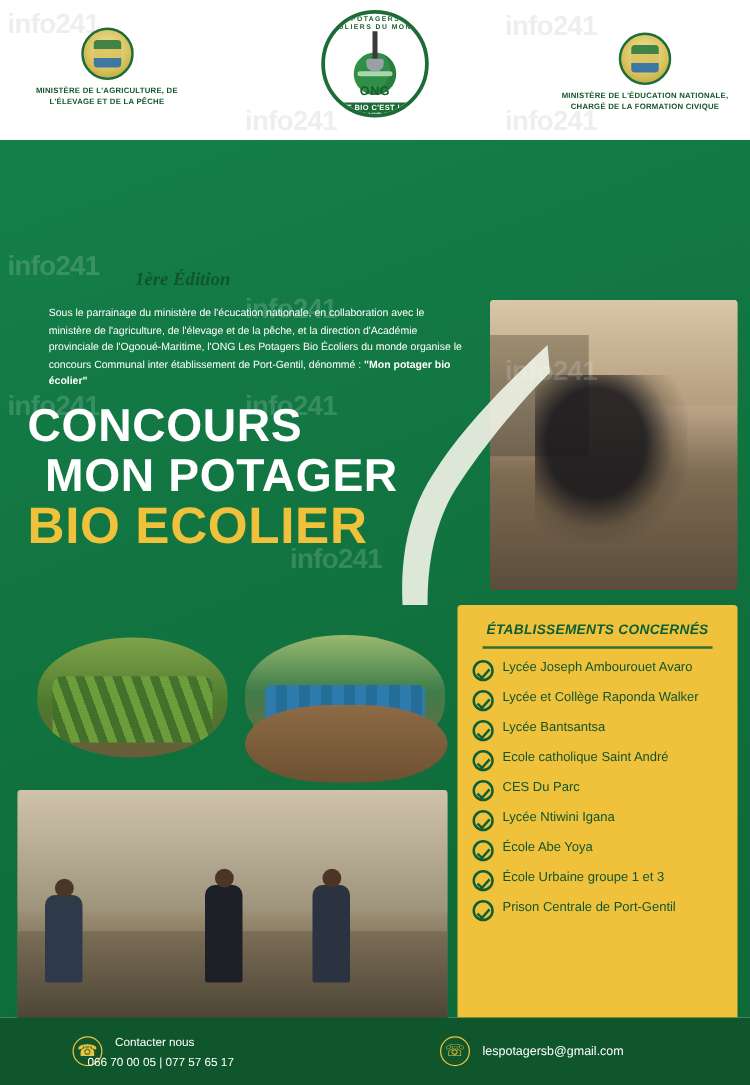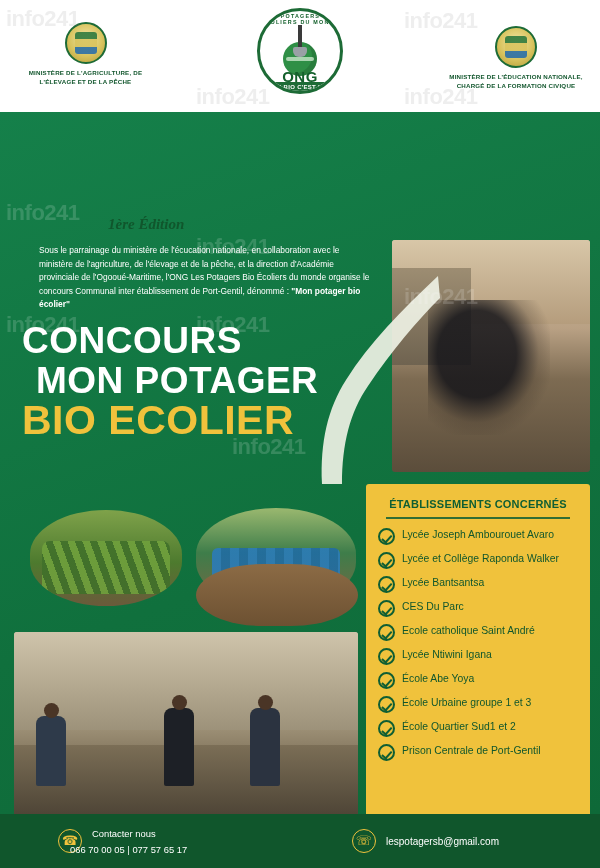--- a/index.html
+++ b/index.html
@@ -107,21 +107,21 @@
     position: absolute;
     left: -5px; top: 22px;
     width: 14px; height: 10px;
     background: #9aa0a6;
     border-radius: 2px 2px 6px 6px;
   }
   .ong-word {
     position: absolute;
     left: 0; right: 0;
     top: 57px;
-    font-size: 15px;
+    font-size: 10px;
     font-weight: bold;
     color: #14602c;
     letter-spacing: .5px;
   }
   .ong-ribbon {
     position: absolute;
     left: 8px; right: 8px;
     top: 71px;
     background: #1d6b36;
     color: #fff;
@@ -323,20 +323,21 @@
     border-radius: 3px;
   }
   .panel-title {
     position: absolute;
     left: 0; right: 0; top: 14px;
     text-align: center;
     font-size: 11px;
     font-weight: bold;
     color: #0f5e33;
     letter-spacing: .2px;
+    font-style: italic;
   }
   .panel-title-underline {
     position: absolute;
     left: 20px; right: 20px; top: 33px;
     height: 1.5px;
     background: #0f5e33;
     opacity: .85;
   }
   .school-list {
     position: absolute;
@@ -540,41 +541,37 @@
         <div class="school">
           <span class="check"></span>
           <span class="school-name">Lycée et Collège Raponda Walker</span>
         </div>
         <div class="school">
           <span class="check"></span>
           <span class="school-name">Lycée Bantsantsa</span>
         </div>
         <div class="school">
           <span class="check"></span>
+          <span class="school-name">Ecole catholique Saint André</span>
+        </div>
+        <div class="school">
+          <span class="check"></span>
           <span class="school-name">CES Du Parc</span>
         </div>
         <div class="school">
           <span class="check"></span>
-          <span class="school-name">Ecole catholique Saint André</span>
-        </div>
-        <div class="school">
-          <span class="check"></span>
           <span class="school-name">Lycée Ntiwini Igana</span>
         </div>
         <div class="school">
           <span class="check"></span>
           <span class="school-name">École Abe Yoya</span>
         </div>
         <div class="school">
           <span class="check"></span>
           <span class="school-name">École Urbaine groupe 1 et 3</span>
-        </div>
-        <div class="school">
-          <span class="check"></span>
-          <span class="school-name">École Quartier Sud1 et 2</span>
         </div>
         <div class="school">
           <span class="check"></span>
           <span class="school-name">Prison Centrale de Port-Gentil</span>
         </div>
       </div>
     </div>
 
     <div class="ages">Âges : 6 à 23 ans</div>
     <div class="prizes-title">Plusieurs lots à gagner:</div>

